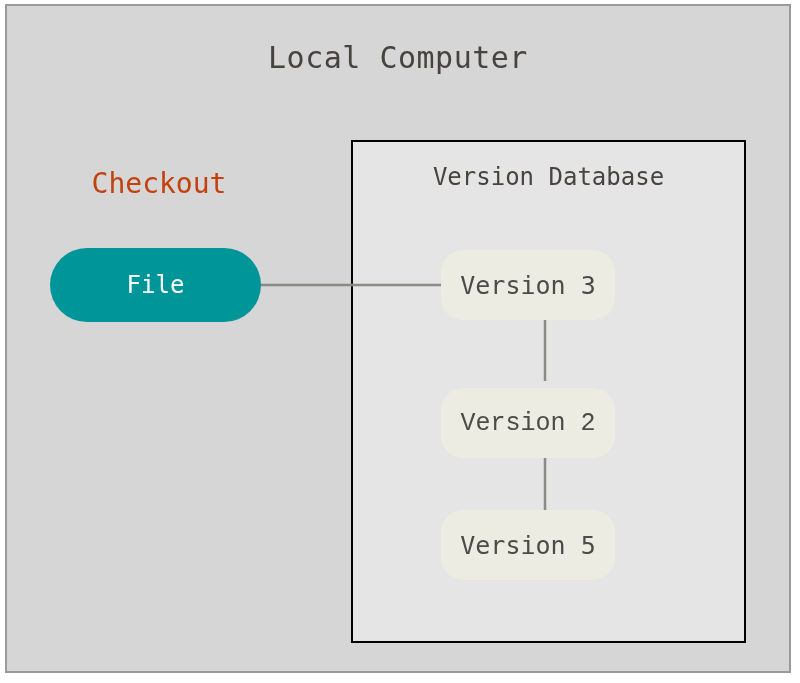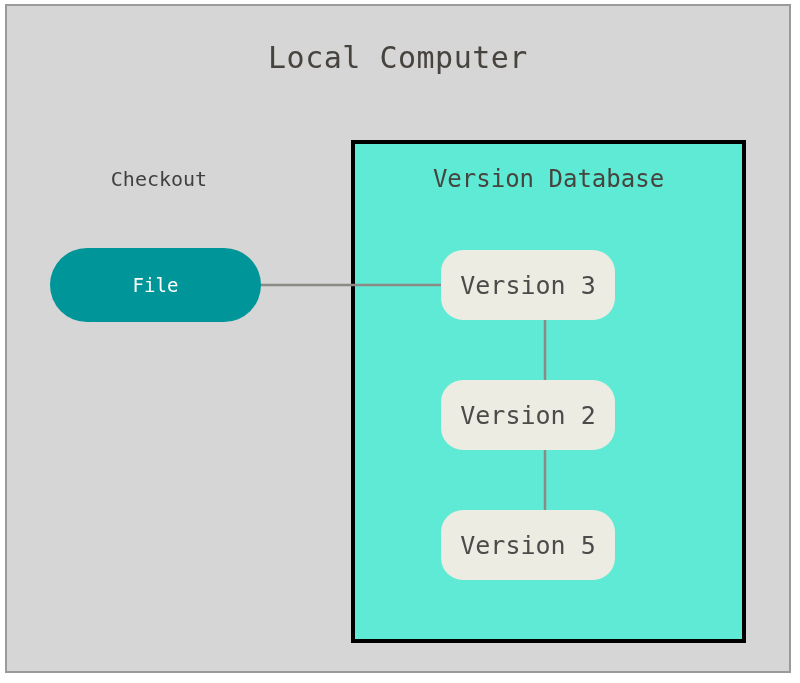--- a/index.html
+++ b/index.html
@@ -45,34 +45,34 @@
     white-space: nowrap;
   }
 
   
   .checkout-label {
     position: absolute;
     left: 62px;
     top: 161px;
     width: 180px;
     text-align: center;
-    font-size: 20px;
-    color: #404040;
+    font-size: 28px;
+    color: #c2410c;
     white-space: nowrap;
   }
 
   
   .version-db-panel {
     position: absolute;
     left: 351px;
     top: 140px;
     width: 395px;
     height: 503px;
-    background: #5eead4;
-    border: 4px solid #000000;
+    background: #e5e5e5;
+    border: 2px solid #000000;
     box-sizing: border-box;
   }
 
   .version-db-title {
     position: absolute;
     left: 0;
     right: 0;
     top: 21px;
     text-align: center;
     font-size: 24px;
@@ -101,35 +101,35 @@
   }
 
   .node-file {
     left: 50px;
     top: 248px;
     width: 211px;
     height: 74px;
     background: #009599;
     border-radius: 37px;
     color: #FFFFFF;
-    font-size: 19px;
+    font-size: 24px;
   }
 
   .node-version {
     left: 441px;
     width: 174px;
     height: 70px;
     background: #ECECE3;
     border-radius: 22px;
     color: #4B4B49;
     font-size: 25px;
   }
 
   .node-v3 { top: 250px; }
-  .node-v2 { top: 380px; }
+  .node-v2 { top: 388px; font-family: Liberation Mono, monospace; }
   .node-v1 { top: 510px; }
 </style>
 </head>
 <body>
 
 <div id="canvas">
 
   <div class="local-computer-frame">
 
     <div class="frame-title">Local Computer</div>

